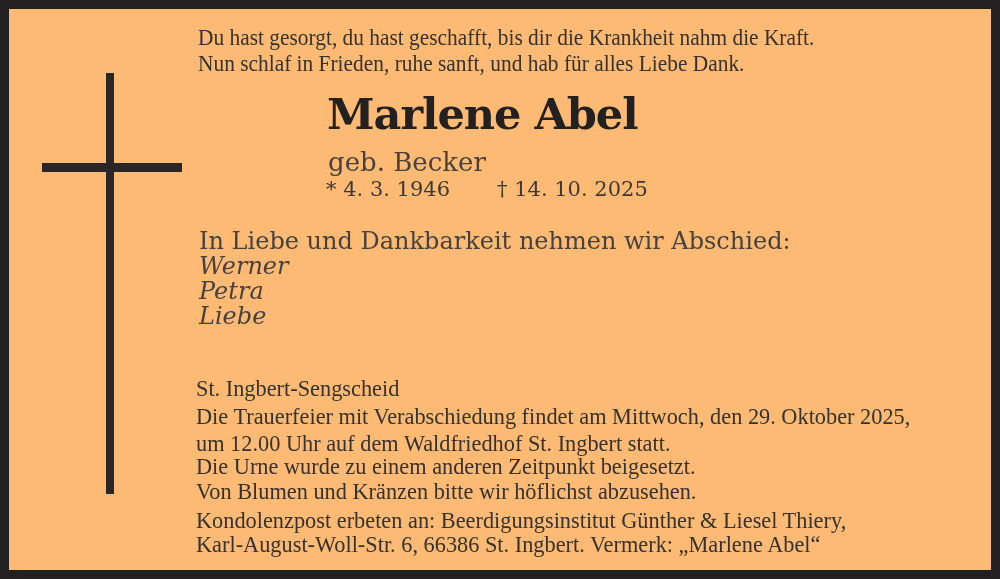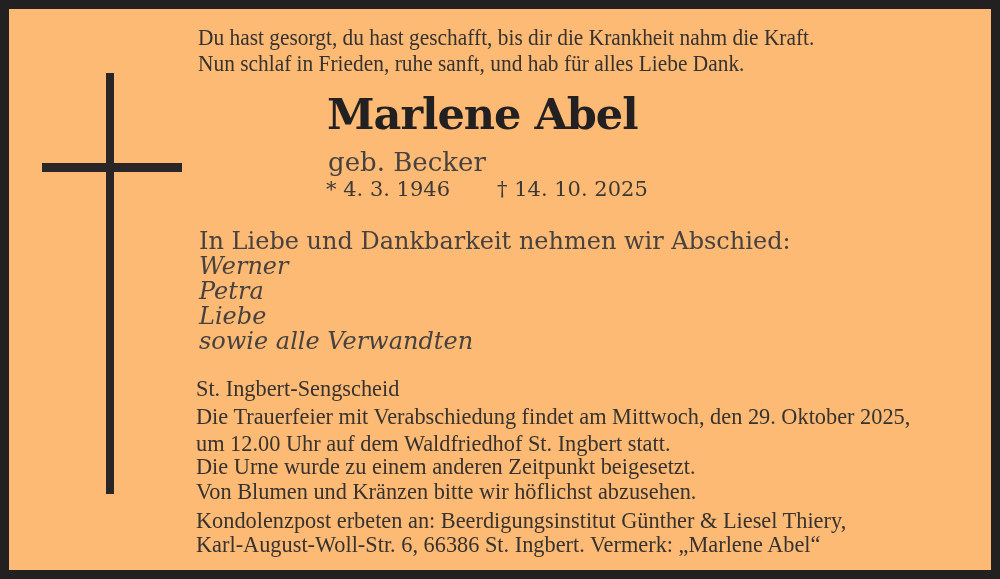--- a/index.html
+++ b/index.html
@@ -114,21 +114,20 @@
 
   <div class="dates">
     <span class="birth">* 4. 3. 1946</span><span class="death">† 14. 10. 2025</span>
   </div>
 
   <div class="family">
     <div>In Liebe und Dankbarkeit nehmen wir Abschied:</div>
     <div class="mourner">Werner</div>
     <div class="mourner">Petra</div>
     <div class="mourner">Liebe</div>
-    <div class="mourner">sowie alle Verwandten</div>
   </div>
 
   <div class="condensed loc">St. Ingbert-Sengscheid</div>
 
   <div class="condensed funeral">
     <div>Die Trauerfeier mit Verabschiedung findet am Mittwoch, den 29. Oktober 2025,</div>
     <div>um 12.00 Uhr auf dem Waldfriedhof St. Ingbert statt.</div>
   </div>
 
   <div class="condensed urn">Die Urne wurde zu einem anderen Zeitpunkt beigesetzt.</div>

